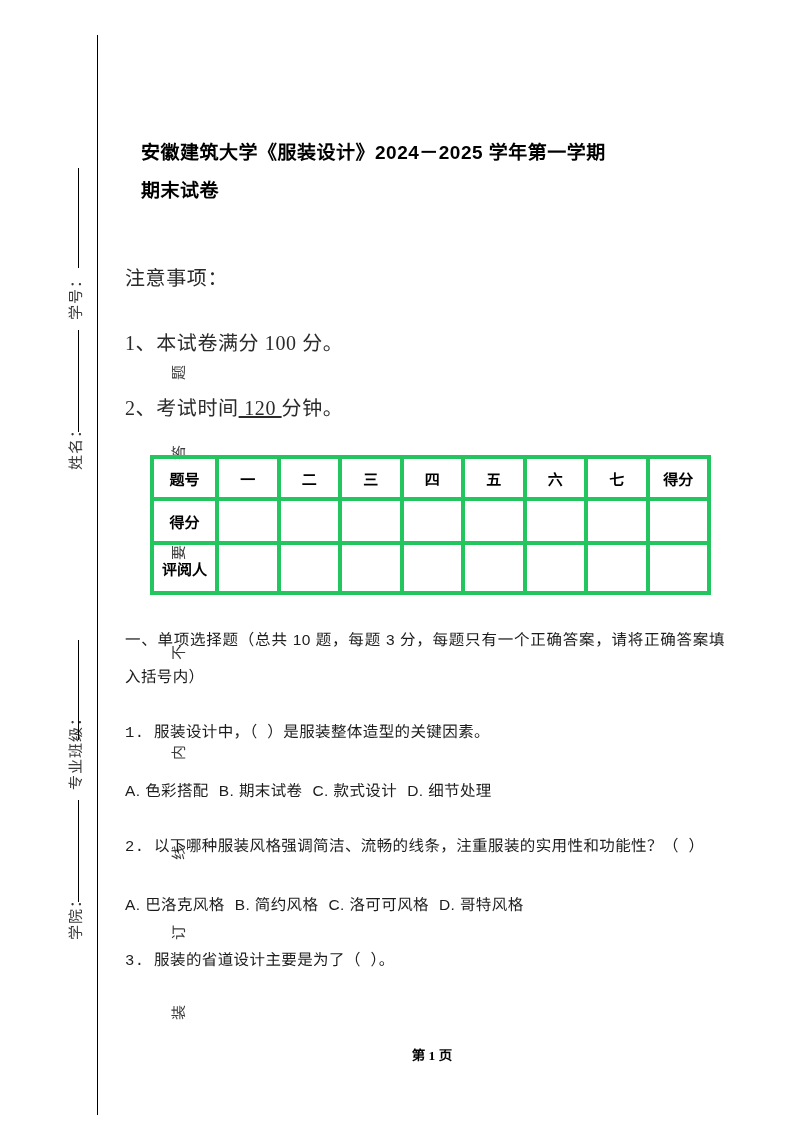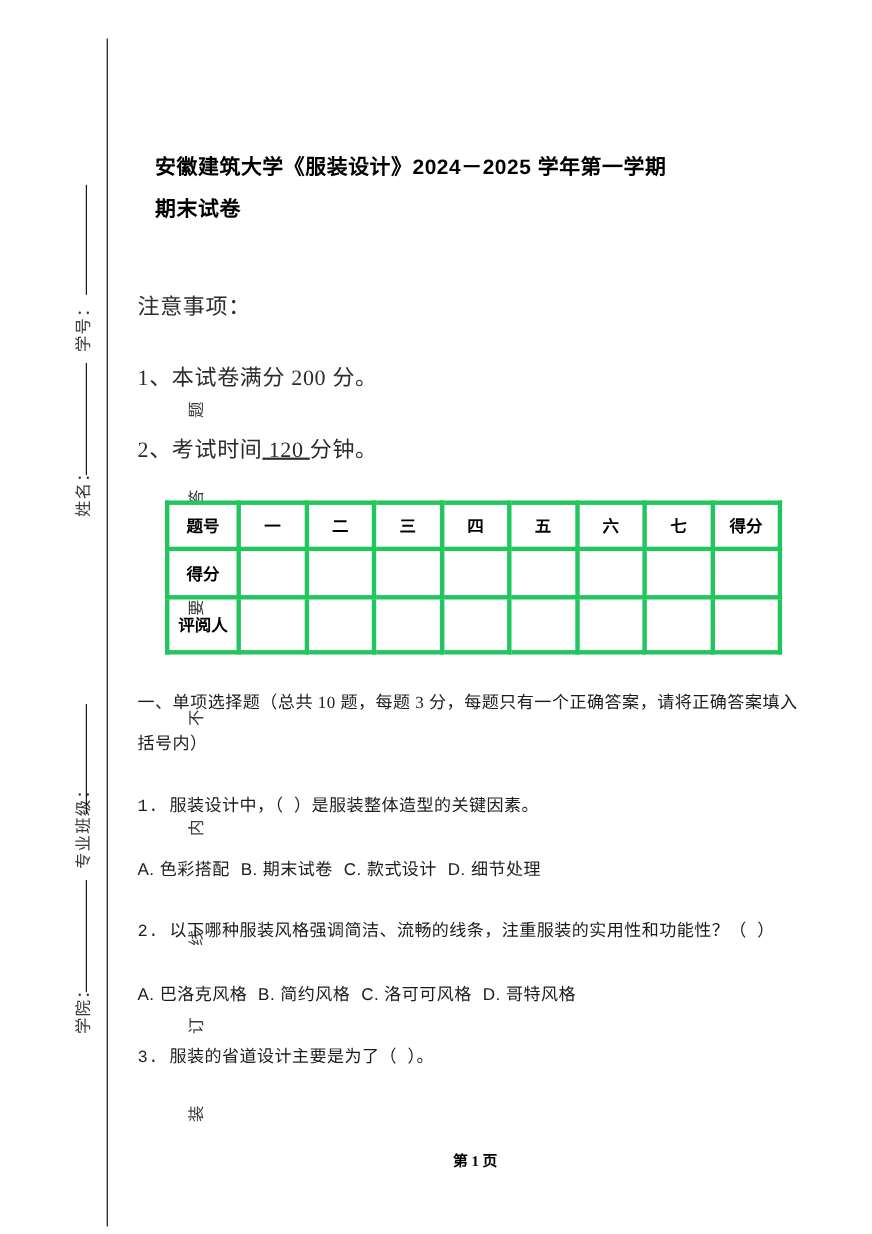--- a/index.html
+++ b/index.html
@@ -144,21 +144,21 @@
 
   
   .qtext {
     margin: 0;
     font-family: "Liberation Sans", "DejaVu Sans", sans-serif;
     font-size: 15.5px;
     color: #1c1c1c;
     line-height: 37px;
     letter-spacing: 0.4px;
   }
-  #sec-head { padding-top: 26px; text-align: justify; font-family: Liberation Serif, serif; }
+  #sec-head { padding-top: 26px; text-align: justify; }
   .qstem    { padding-top: 20px; font-family: Liberation Mono, monospace; }
   .qopts    { padding-top: 20px; }
   .qopts .osp { display: inline-block; width: 10px; }
 
   #footer {
     position: absolute;
     left: 132px;
     top: 1044px;
     width: 600px;
     text-align: center;
@@ -199,21 +199,21 @@
 
   <div id="content">
 
     <h1 id="title">
       <span>安徽建筑大学《服装设计》2024－2025 学年第一学期</span>
       <span class="ln2">期末试卷</span>
     </h1>
 
 
     <p class="notice" id="notice-head">注意事项：</p>
-    <p class="notice" id="notice-1">1、本试卷满分 200 分。</p>
+    <p class="notice" id="notice-1">1、本试卷满分 100 分。</p>
     <p class="notice" id="notice-2"><span>2、考试时间</span><span class="ul"> 120 </span><span>分钟。</span></p>
 
     <div id="score-table-wrap">
       <table class="score">
         <colgroup>
           <col class="c0">
             <col class="cx">
             <col class="cx">
             <col class="cx">
             <col class="cx">

